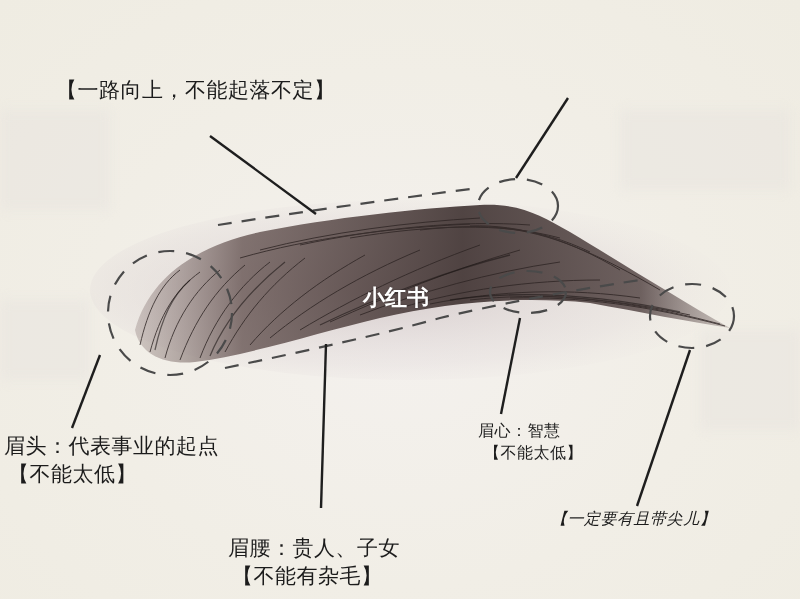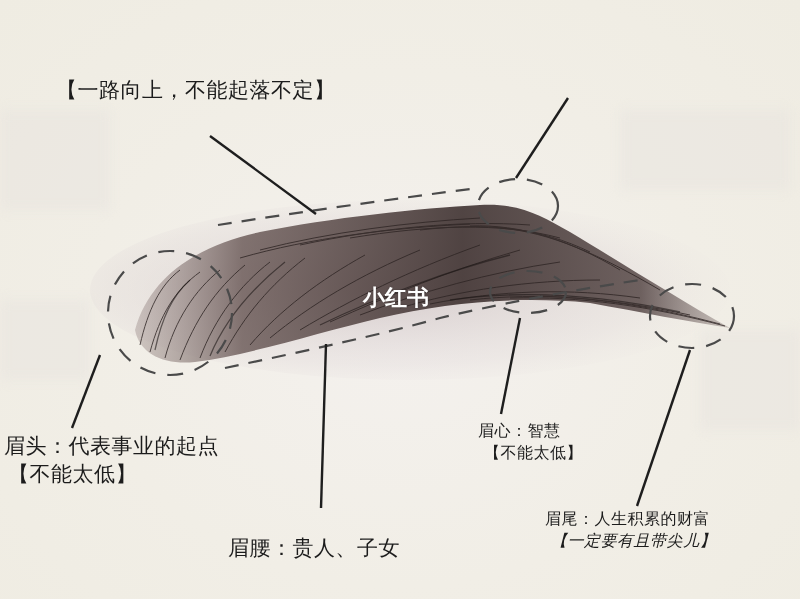--- a/index.html
+++ b/index.html
@@ -167,21 +167,21 @@
     <span class="note" style="margin-left:4px;">【不能太低】</span>
   </div>
 
   <div class="label small" style="left:478px;top:420px;">
     <span class="title">眉心：智慧</span>
     <span class="note" style="margin-left:6px;">【不能太低】</span>
   </div>
 
   <div class="label" style="left:228px;top:534px;">
     <span class="title">眉腰：贵人、子女</span>
+    <span class="note" style="margin-left:4px;">【不能有杂毛】</span>
   </div>
 
   <div class="label small" style="left:545px;top:508px;">
-    <span class="title">眉尾：人生积累的财富</span>
     <span class="note" style="margin-left:6px;font-style:italic;">【一定要有且带尖儿】</span>
   </div>
 
   <div class="watermark">小红书</div>
 </div>
 
 </body></html>

